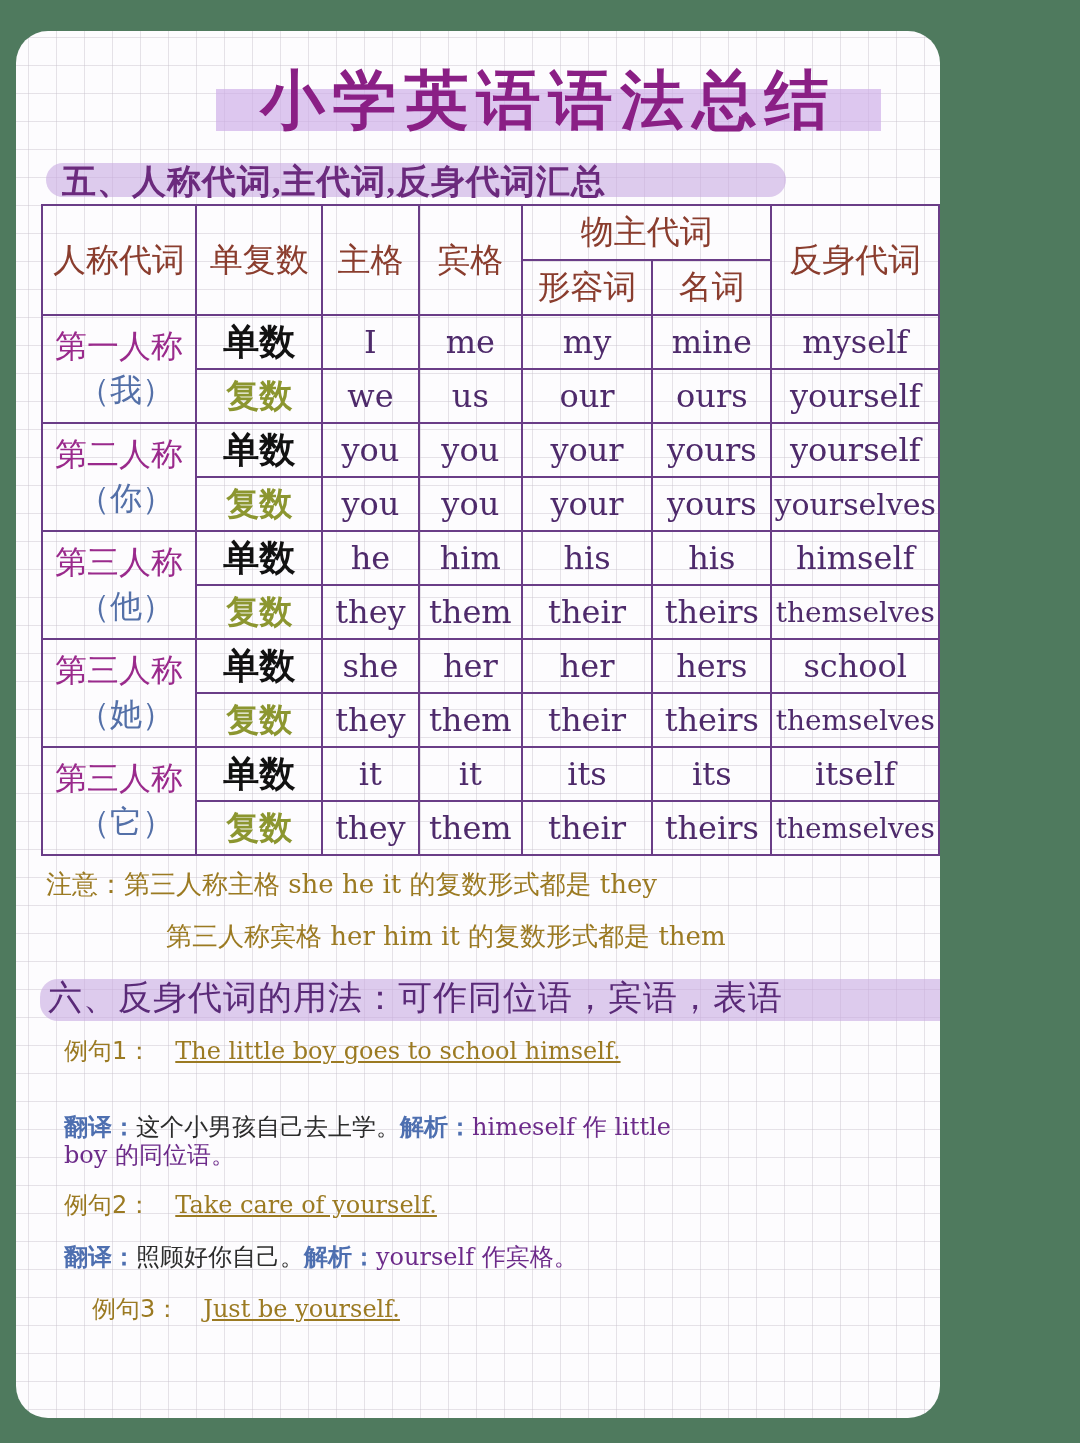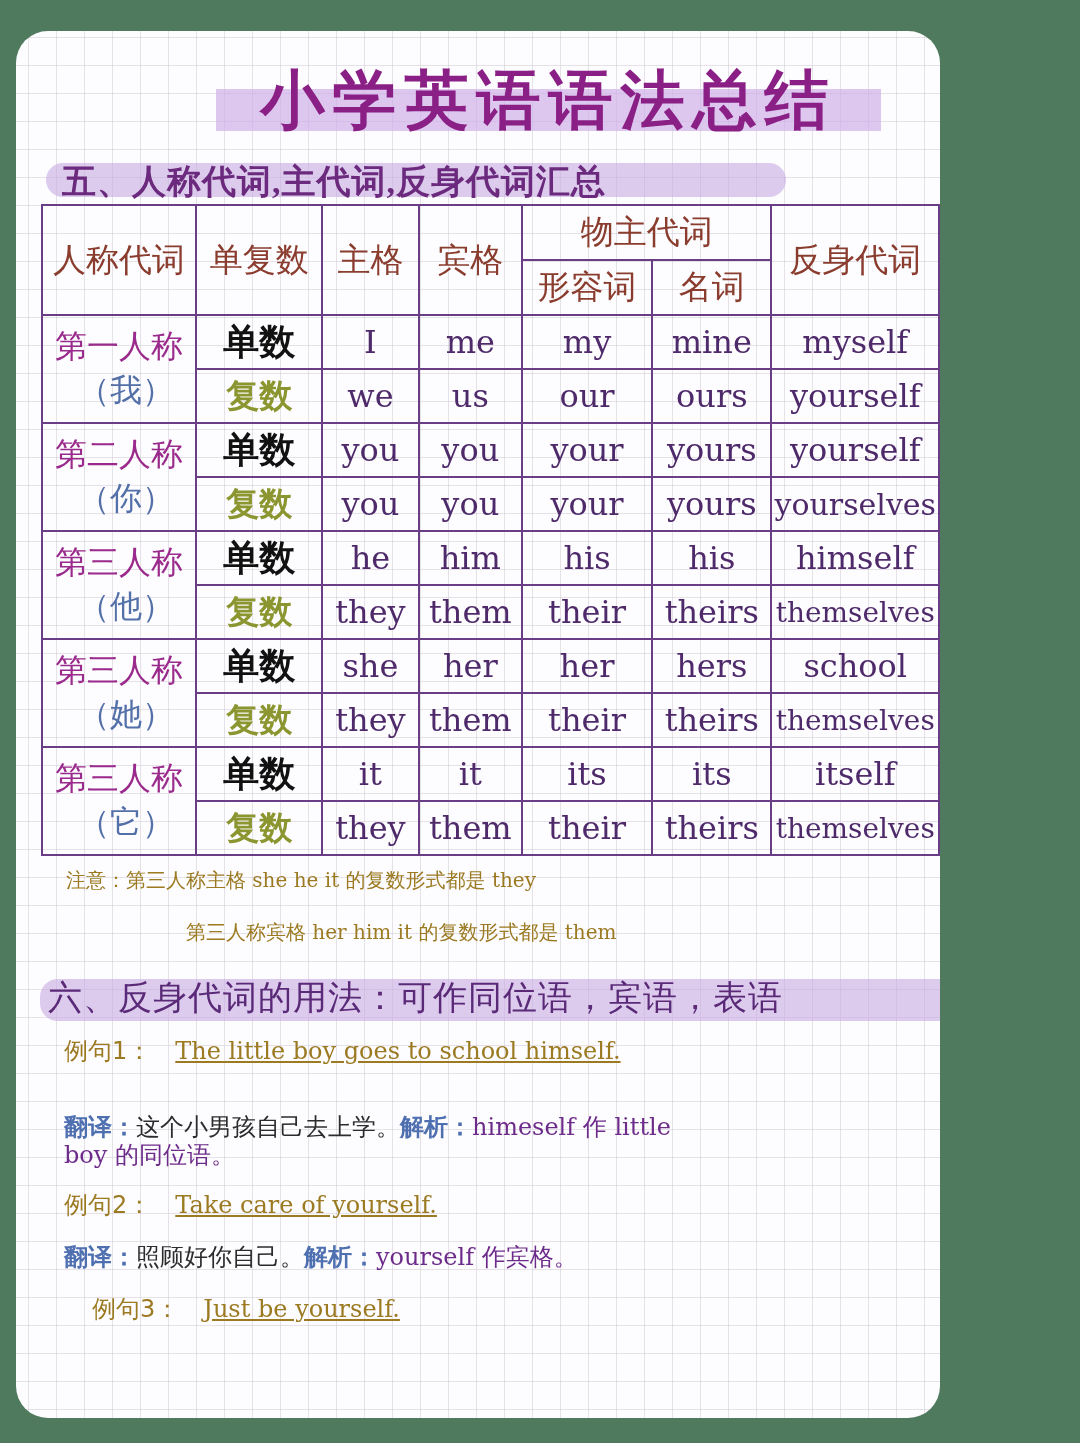--- a/index.html
+++ b/index.html
@@ -42,23 +42,22 @@
     border: 2px solid #6a3d87; text-align: center; padding: 0; overflow: hidden;
     white-space: nowrap;
   }
   .hdr { color: #8a3d2e; font-size: 33px; font-family: "DejaVu Sans", sans-serif; }
   .person { color: #9a2a8c; font-size: 32px; font-family: "DejaVu Sans", sans-serif; text-align: left; }
   .pron-zh { color: #5470a8; font-size: 32px; font-family: "DejaVu Sans", sans-serif; display:block; }
   .sg { color: #111; font-size: 36px; font-family: "DejaVu Sans", sans-serif; font-weight: bold; }
   .pl { color: #8c9630; font-size: 33px; font-family: "DejaVu Sans", sans-serif; font-weight: bold; }
   .word { color: #4e2a6b; font-size: 32px; font-family: "DejaVu Serif", "Liberation Serif", serif; }
   .note {
-    position: absolute; font-size: 20px; color: #9b7a22; white-space: nowrap;
+    position: absolute; font-size: 26px; color: #9b7a22; white-space: nowrap;
     font-family: "DejaVu Sans", sans-serif;
-    margin-left: 20px;
   }
   .note .en { font-family: "DejaVu Serif", serif; }
   .line { position: absolute; left: 48px; font-size: 24px; white-space: nowrap; font-family: "DejaVu Sans", sans-serif; }
   .ex-label { color: #9b7a22; }
   .ex-sent { color: #9b7a22; font-family: "DejaVu Serif", serif; text-decoration: underline; text-decoration-color: #9b7a22; margin-left: 24px; }
   .tr-label { color: #4e6fb0; font-weight: bold; }
   .tr-text { color: #2c2c2c; }
   .an-label { color: #4e6fb0; font-weight: bold; }
   .an-text { color: #6d2b8a; }
   .an-text .en { font-family: "DejaVu Serif", serif; }

